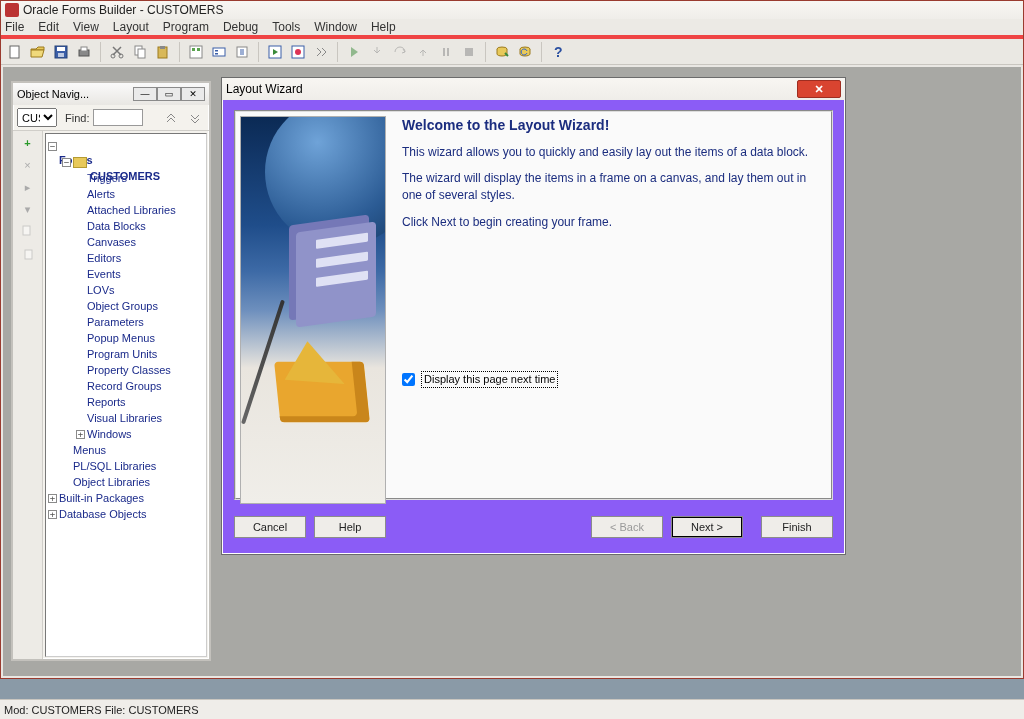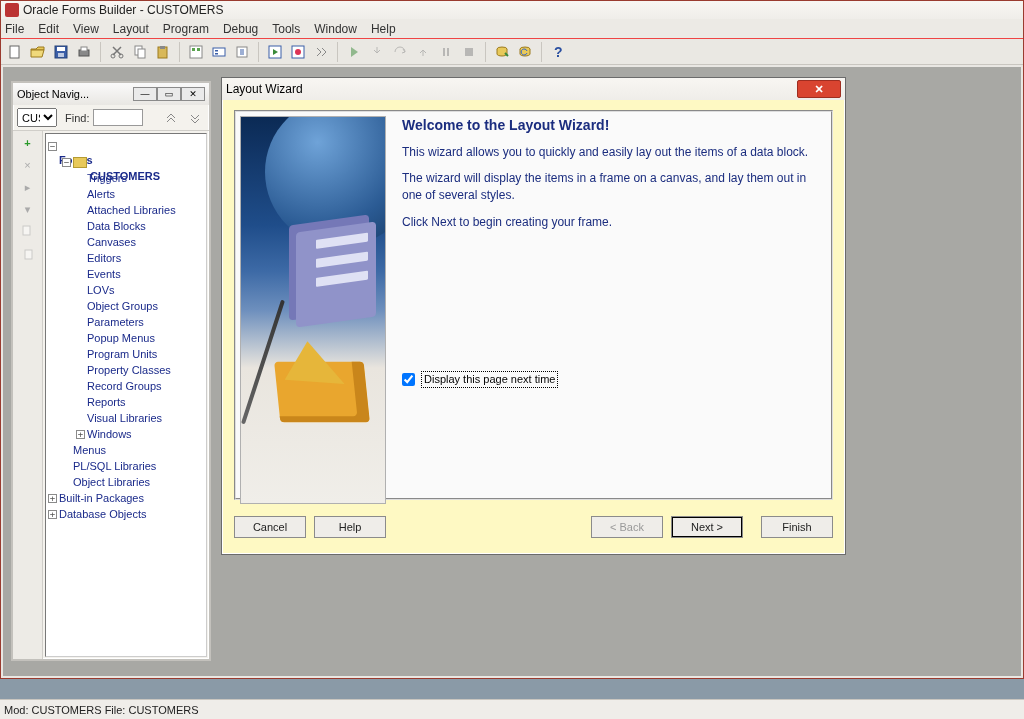--- a/index.html
+++ b/index.html
@@ -2,21 +2,21 @@
 <html><head>
 <meta charset="utf-8">
 <style>
   * { box-sizing: border-box; margin: 0; padding: 0; }
   body { font-family: "Tahoma", "Segoe UI", sans-serif; font-size: 11px; background: #8a9aa7; width: 1024px; height: 719px; overflow: hidden; position: relative; }
   
   .app-frame { position: absolute; left: 0; top: 0; width: 1024px; height: 679px; background: #e9e7e3; border: 1px solid #9a3b2f; }
   .titlebar { height: 18px; background: linear-gradient(#f8f6f2,#efede9); display:flex; align-items:center; padding-left:4px; color:#222; font-size:12px;}
   .titlebar .tb-icon { width:14px; height:14px; background:#b33; border-radius:2px; margin-right:4px;}
   
-  .menubar { height: 20px; background: #eceae5; display:flex; align-items:center; padding: 0 4px; gap:14px; color:#333; font-size:12px; border-bottom:1px solid #ef4444;}
+  .menubar { height: 20px; background: #eceae5; display:flex; align-items:center; padding: 0 4px; gap:14px; color:#333; font-size:12px; border-bottom:4px solid #ef4444;}
   .menubar span { cursor:default; }
   
   .toolbar { height: 26px; background: #eae8e3; display:flex; align-items:center; padding: 0 4px; gap:3px; border-bottom:1px solid #c9c6c0;}
   .tbtn { width:20px; height:20px; display:flex; align-items:center; justify-content:center; border:1px solid transparent; }
   .tsep { width:1px; height:20px; background:#c9c6c0; margin:0 3px;}
   
   .mdi-area { position:absolute; left:2px; top:66px; right:2px; bottom:2px; background:#a8a8a4;}
   
   
   .nav-win { position:absolute; left:8px; top:14px; width:200px; height:580px; background:#f4f2ed; border:2px solid #c3c1bc; box-shadow: 0 0 0 1px #fff inset; }
@@ -35,21 +35,21 @@
   .tree-wrap { flex:1; overflow:auto; background:#fff; border:1px inset #ccc; margin:2px; position:relative;}
   .tree { padding:4px 2px 4px 0; font-size:11px; color:#1a2a8a; white-space:nowrap;}
   .tree .row { display:flex; align-items:center; height:16px; }
   .tree .pm { width:9px; height:9px; border:1px solid #8a8a8a; background:#fff; display:inline-flex; align-items:center; justify-content:center; font-size:9px; line-height:1; color:#555; margin-right:2px; font-family:monospace;}
   .tree .sp { display:inline-block; }
   .tree .lbl { color:#1a2a8a; }
   .tree .lbl.bold { font-weight:bold; color:#1a2a8a;margin-top:28px;}
   .tree .folder { width:14px; height:11px; background:#e8c95a; border:1px solid #b59b32; margin-right:3px; display:inline-block;}
   
   
-  .wiz { position:absolute; left:218px; top:10px; width:625px; height:478px; background:#fef9c3; border:1px solid #6b6b6b; box-shadow: 0 0 0 1px #fff inset;}
+  .wiz { position:absolute; left:218px; top:10px; width:625px; height:478px; background:#8b5cf6; border:1px solid #6b6b6b; box-shadow: 0 0 0 1px #fff inset;}
   .wiz-title { height:22px; background:linear-gradient(#f8f6f2,#efede9); display:flex; align-items:center; justify-content:space-between; padding:0 4px; font-size:12px;}
   .wiz-title .close { width:44px; height:18px; background:#d94430; border:1px solid #9e2d20; border-radius:2px; color:#fff; display:flex; align-items:center; justify-content:center; font-weight:bold; font-size:11px;}
   .wiz-body { position:absolute; left:12px; top:32px; right:12px; bottom:54px; background:#fafafa; border:2px groove #ddd; padding:4px; display:flex; gap:16px;}
   .wiz-img { width:146px; height:388px; border:1px solid #b0b0b0; background: linear-gradient(180deg,#0b2a55 0%, #1f4d8a 28%, #3d6aa6 40%, #6d8fbd 50%, #e9e5de 65%, #f0eee9 100%); position:relative; overflow:hidden;}
   .wiz-img .globe { position:absolute; right:-30px; top:-20px; width:150px; height:150px; border-radius:50%; background: radial-gradient(circle at 35% 30%, #6fa3d8 0%, #2b5b94 60%, #12355e 100%);}
   .wiz-img .card { position:absolute; left:55px; top:110px; width:80px; height:95px; background:#9093c9; border-radius:4px; transform: skewY(-8deg);}
   .wiz-img .card .line { height:9px; background:#dfe1f4; margin:10px 8px 0 20px; border-radius:1px;}
   .wiz-img .card2 { position:absolute; left:48px; top:103px; width:80px; height:95px; background:#7578b7; border-radius:4px; transform: skewY(-8deg);}
   .wiz-img .tri { position:absolute; left:45px; top:225px; width:0;height:0; border-left:20px solid transparent; border-right:40px solid transparent; border-bottom:40px solid #e6b63a; transform:rotate(4deg);}
   .wiz-img .book { position:absolute; left:36px; top:245px; width:90px; height:60px; background:#e9a62e; border-radius:4px; transform: skewY(6deg) rotate(-6deg); box-shadow: inset -12px -6px 0 #c9861b;}

